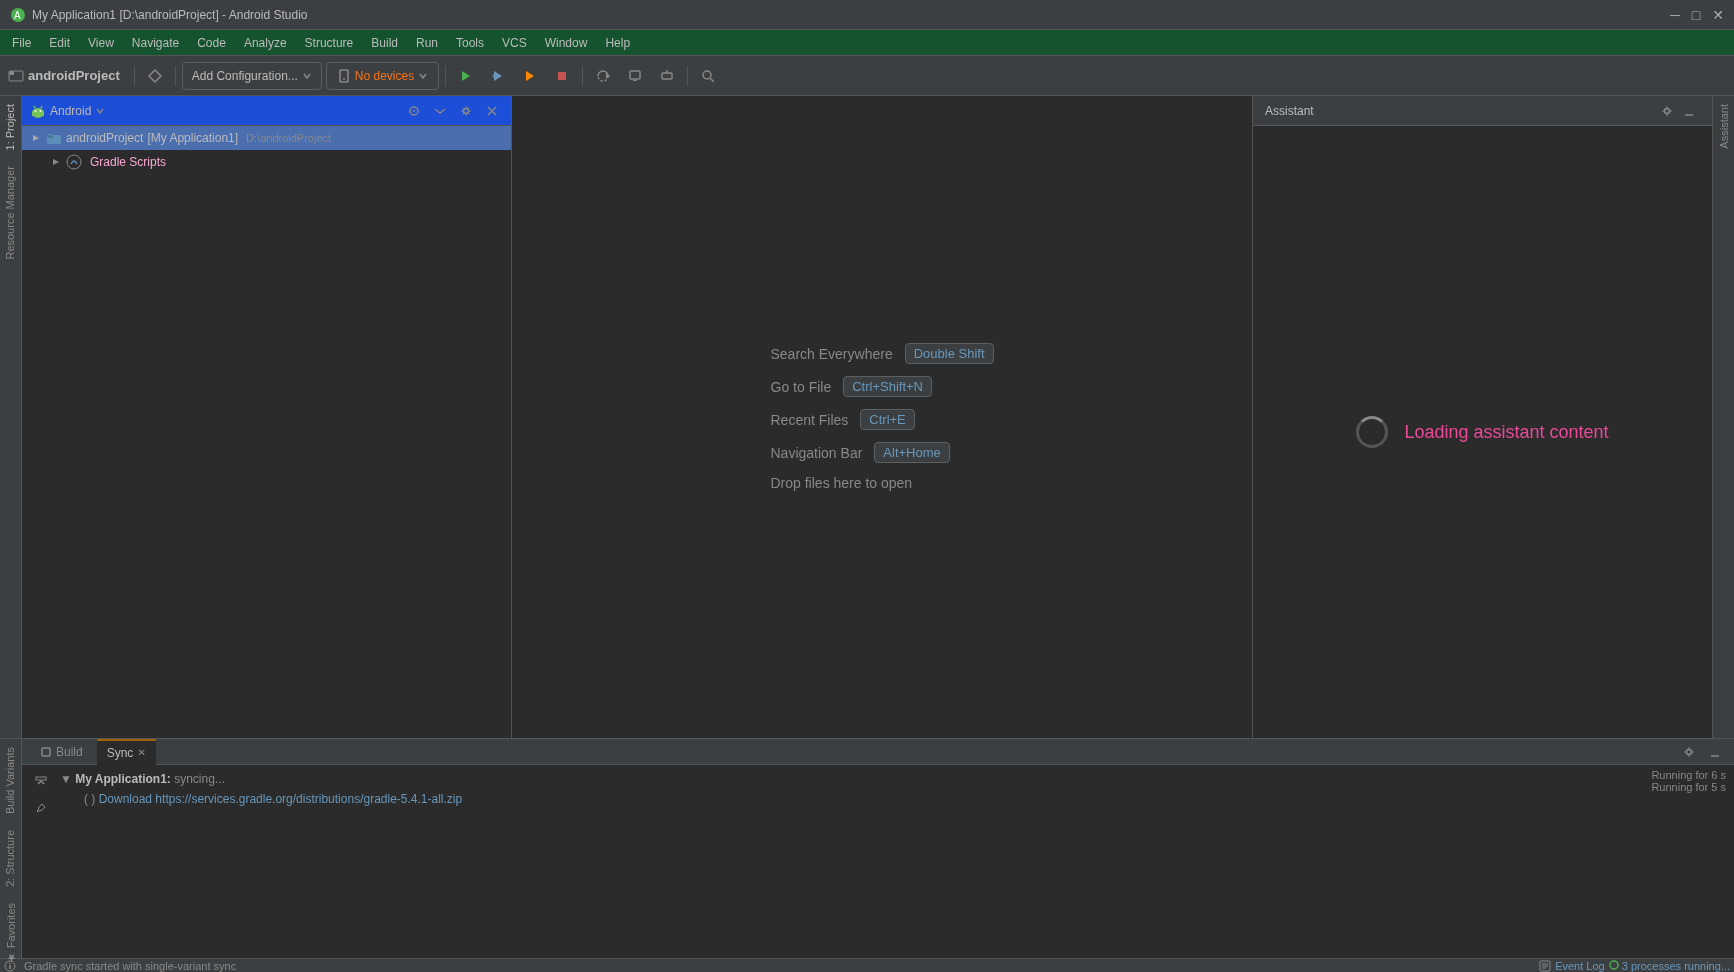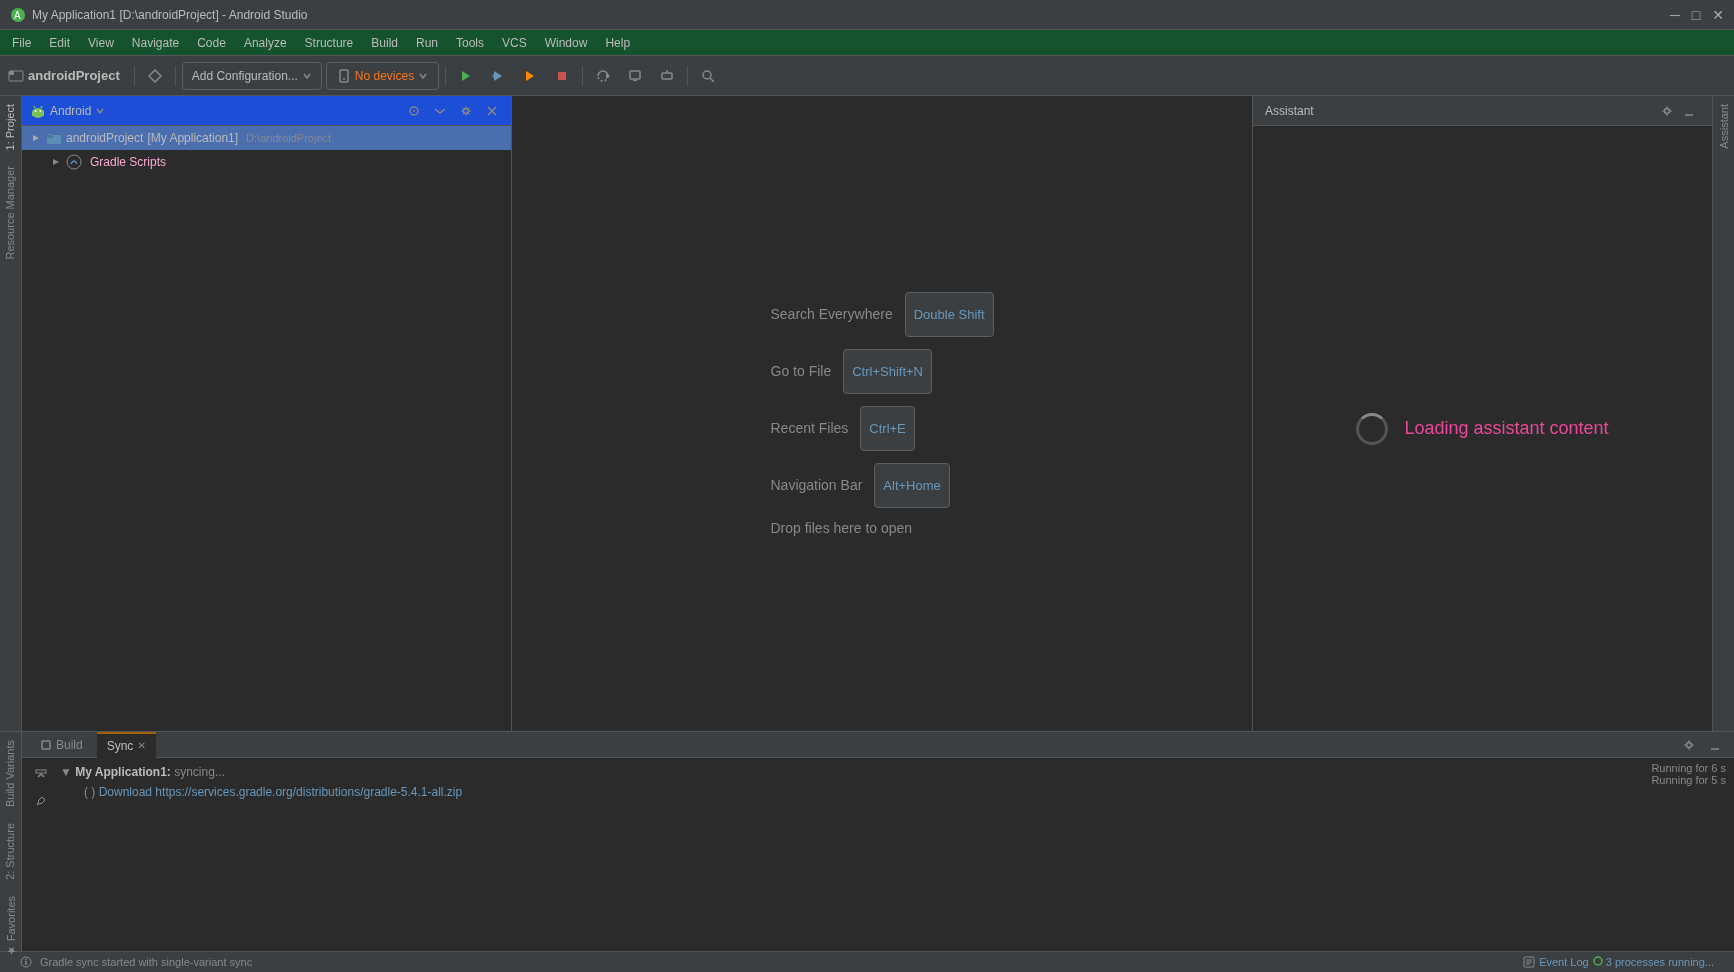--- a/index.html
+++ b/index.html
@@ -168,21 +168,21 @@
       display: flex;
       align-items: center;
       gap: 12px;
       font-size: 14px;
     }
     .hint-label { color: #888; }
     .hint-shortcut {
       background: #3c3f41;
       border: 1px solid #5c5f61;
       border-radius: 4px;
-      padding: 14px 8px;
+      padding: 2px 8px;
       color: #6897bb;
       font-size: 13px;
     }
     .hint-drop { color: #888; font-size: 14px; }
 
     
     #assistant-panel {
       width: 460px;
       background: #2b2b2b;
       border-left: 1px solid #555;
@@ -276,26 +276,26 @@
       padding-top: 2px;
     }
     .build-log-entry {
       font-size: 12px;
       line-height: 20px;
       color: #bbbbbb;
     }
 
     
     #status-bar {
-      height: 21px;
+      height: 14px;
       background: #3c3f41;
       border-top: 1px solid #555;
       display: flex;
       align-items: center;
-      padding: 0 20px;
+      padding: 0 4px;
       font-size: 11px;
       color: #888;
       gap: 8px;
     }
     #status-bar .status-right {
       margin-left: auto;
       display: flex;
       align-items: center;
       gap: 4px;
     }

